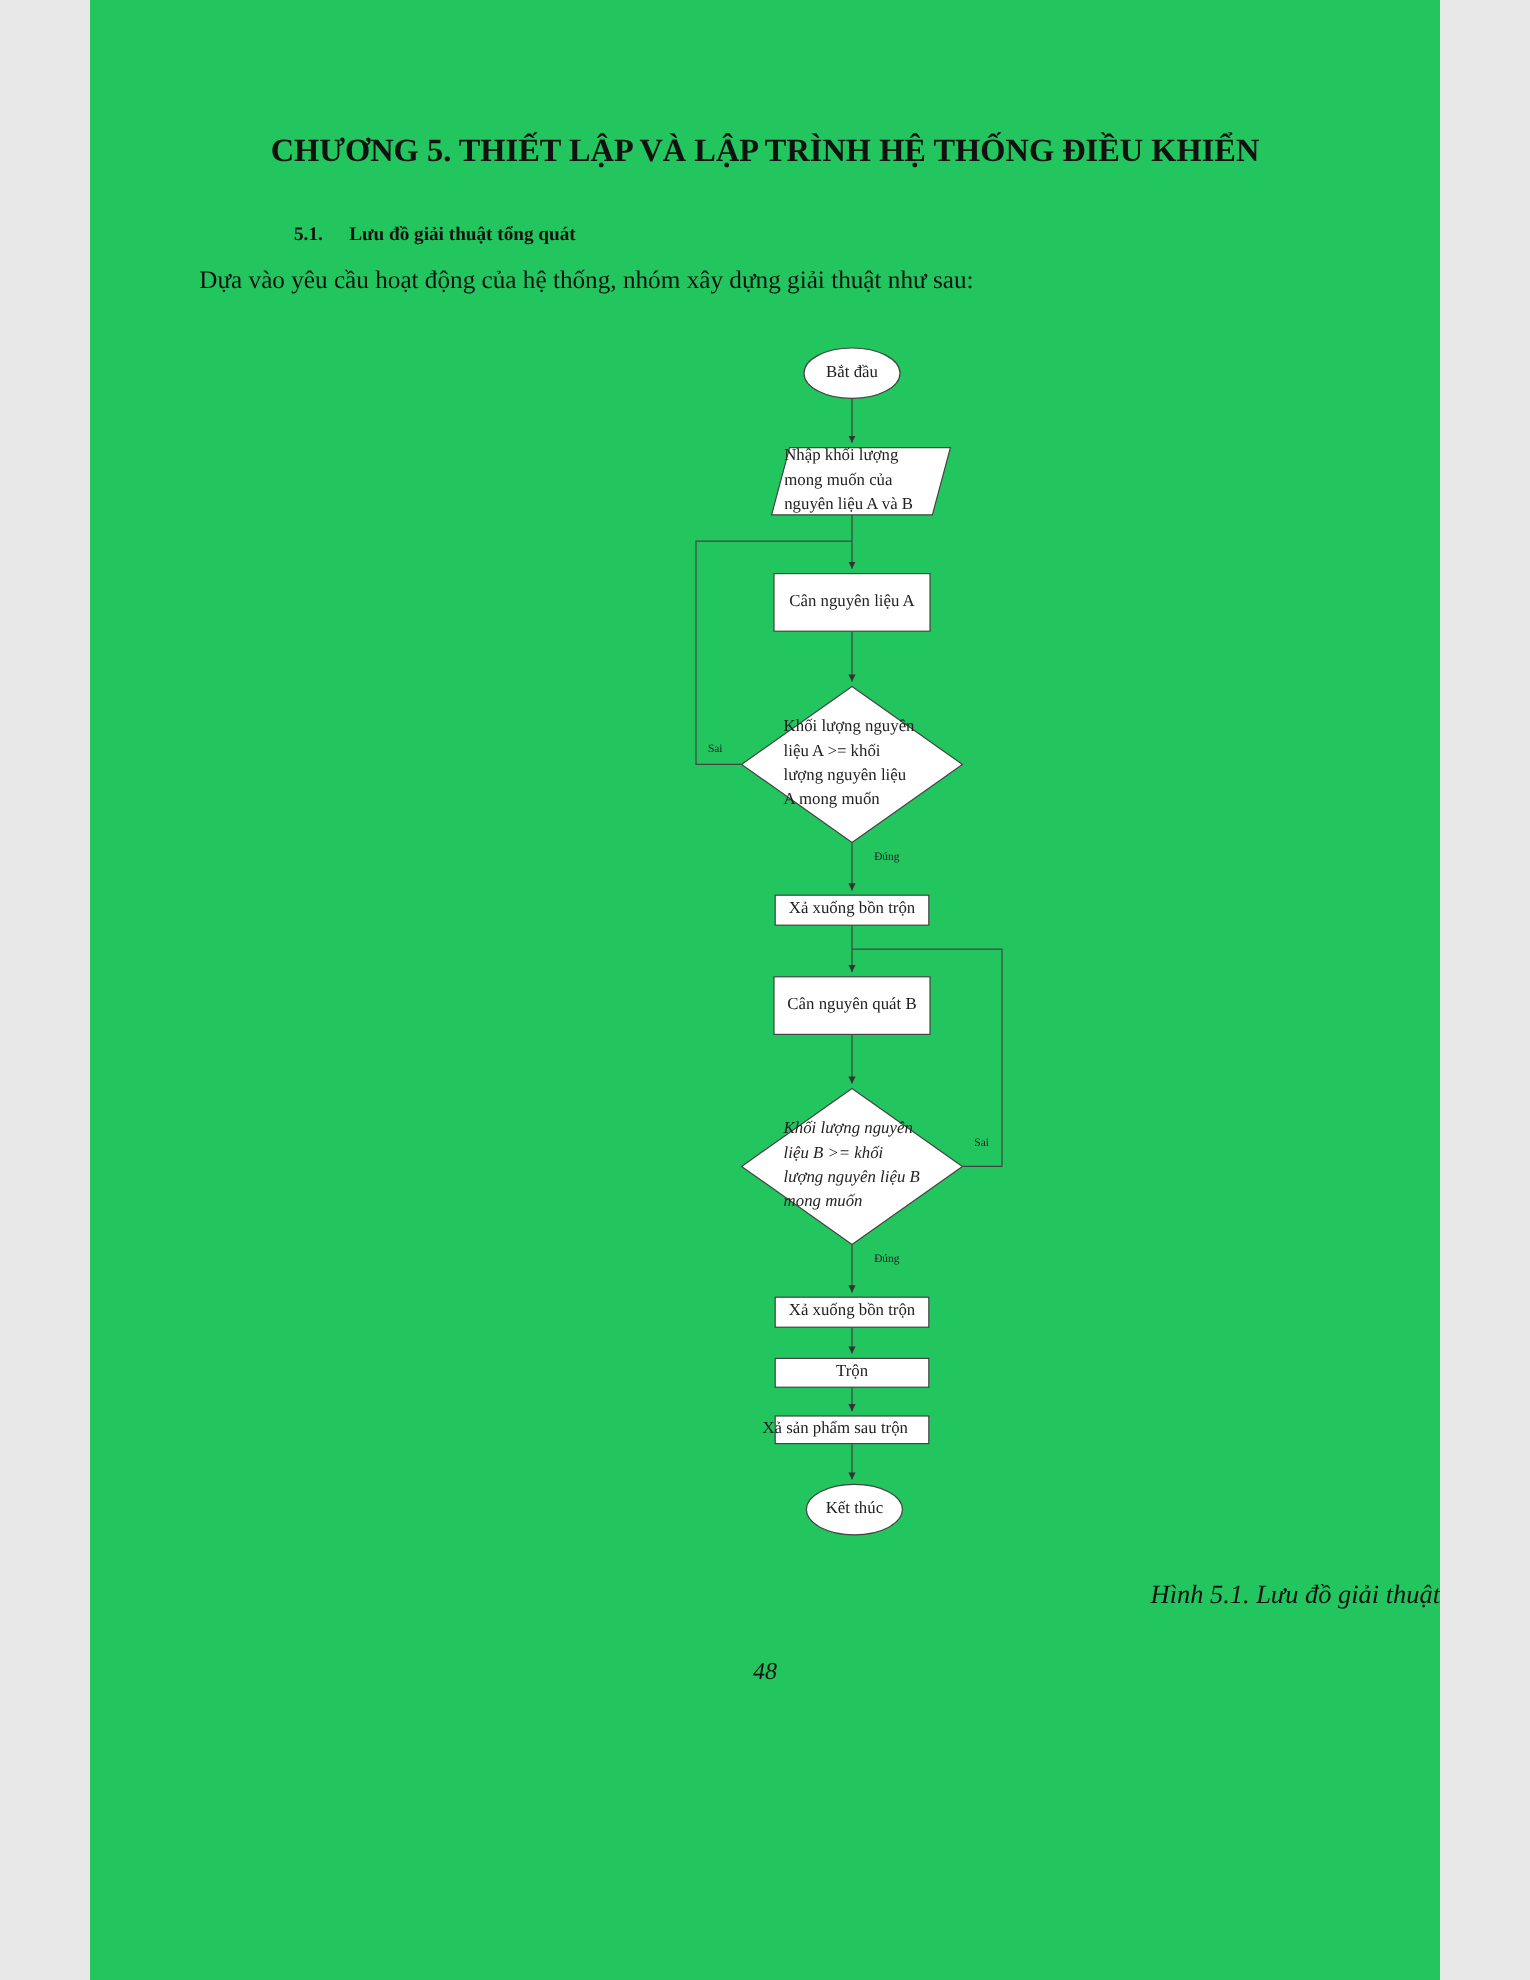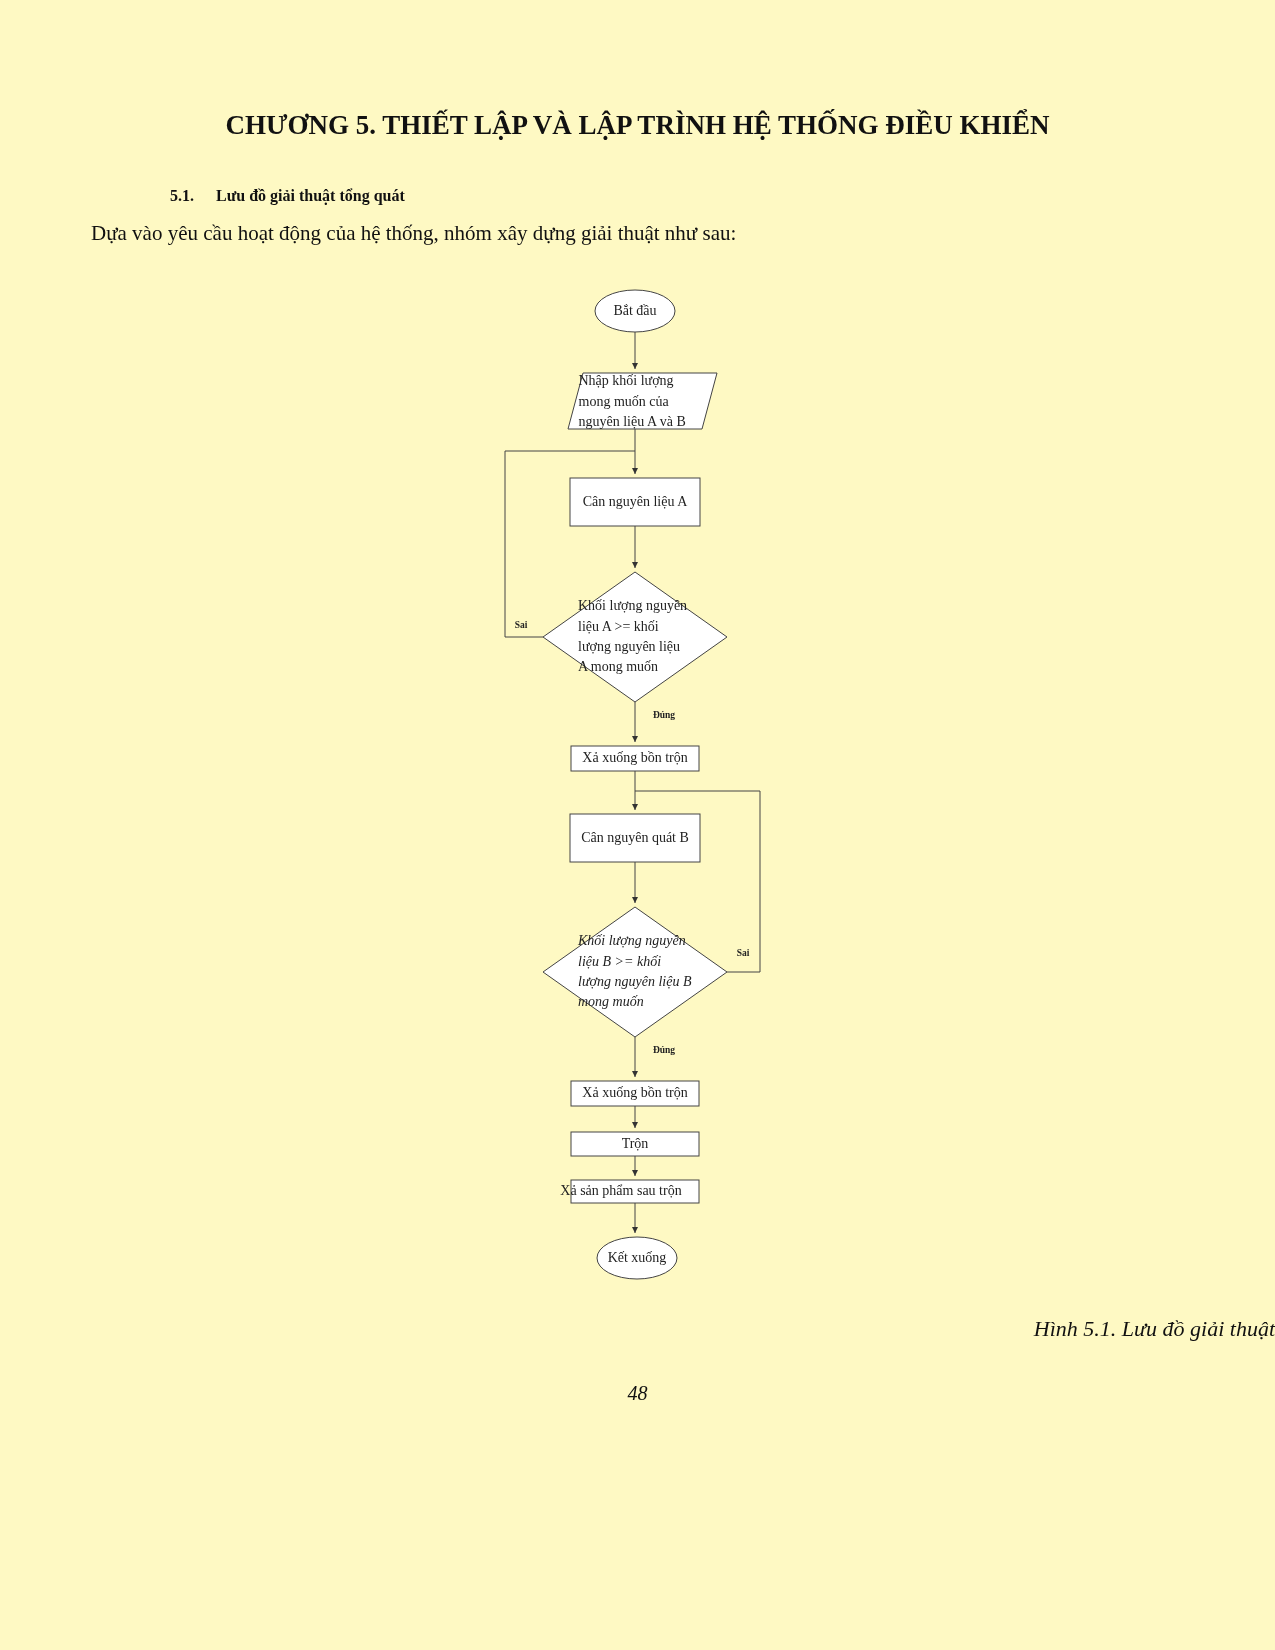--- a/index.html
+++ b/index.html
@@ -1,20 +1,20 @@
 <!DOCTYPE html>
 <html><head>
 <meta charset="utf-8">
 <style>
   html, body { margin: 0; padding: 0; background: #e8e8e8; }
   .page {
-    width: 1275px;
+    width: 1125px;
     height: 1650px;
     margin: 0 auto;
-    background: #fef9c3;
+    background: #22c55e;
     position: relative;
     font-family: "Liberation Serif", serif;
     color: #111;
     overflow: hidden;
   }
   .doc-title {
     padding-top: 100px;
     margin: 0 auto;
     max-width: 900px;
     text-align: center;
@@ -51,21 +51,20 @@
     white-space: nowrap;
   }
   .node-label.wrap { white-space: normal; }
   .node-label.w-io { width: 125px; }
   .node-label.w-decision { width: 114px; }
   .edge-label {
     position: absolute;
     transform: translate(-50%, -50%);
     font-size: 9.5px;
     color: #222;
-    font-weight: bold;
   }
   .caption {
     text-align: right;
     font-style: italic;
     font-size: 22px;
     margin-top: 20px;
   }
   .page-number {
     text-align: center;
     font-style: italic;
@@ -124,21 +123,21 @@
     <div class="node-label" style="left:635px; top:25px;">Bắt đầu</div>
     <div class="node-label wrap w-io" style="left:641px; top:115px;">Nhập khối lượng mong muốn của nguyên liệu A và B</div>
     <div class="node-label" style="left:635px; top:216px;">Cân nguyên liệu A</div>
     <div class="node-label wrap w-decision" style="left:635px; top:351px;">Khối lượng nguyên liệu A &gt;= khối lượng nguyên liệu A mong muốn</div>
     <div class="node-label" style="left:635px; top:472px;">Xả xuống bồn trộn</div>
     <div class="node-label" style="left:635px; top:552px;">Cân nguyên quát B</div>
     <div class="node-label wrap w-decision" style="left:635px; top:686px;font-style:italic;">Khối lượng nguyên liệu B &gt;= khối lượng nguyên liệu B mong muốn</div>
     <div class="node-label" style="left:635px; top:807px;">Xả xuống bồn trộn</div>
     <div class="node-label" style="left:635px; top:858px;">Trộn</div>
     <div class="node-label" style="left:621px; top:905px;">Xả sản phẩm sau trộn</div>
-    <div class="node-label" style="left:637px; top:972px;">Kết xuống</div>
+    <div class="node-label" style="left:637px; top:972px;">Kết thúc</div>
 
     <div class="edge-label" style="left:521px; top:339px;">Sai</div>
     <div class="edge-label" style="left:664px; top:429px;">Đúng</div>
     <div class="edge-label" style="left:743px; top:667px;">Sai</div>
     <div class="edge-label" style="left:664px; top:764px;">Đúng</div>
   </div>
 
   <div class="caption">Hình 5.1. Lưu đồ giải thuật</div>
 
   <div class="page-number">48</div>

